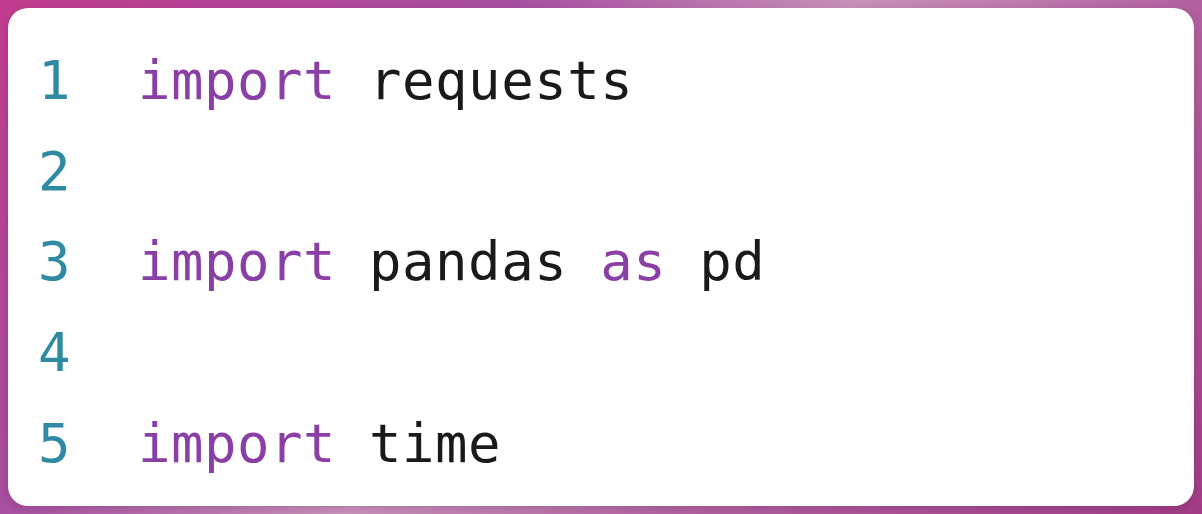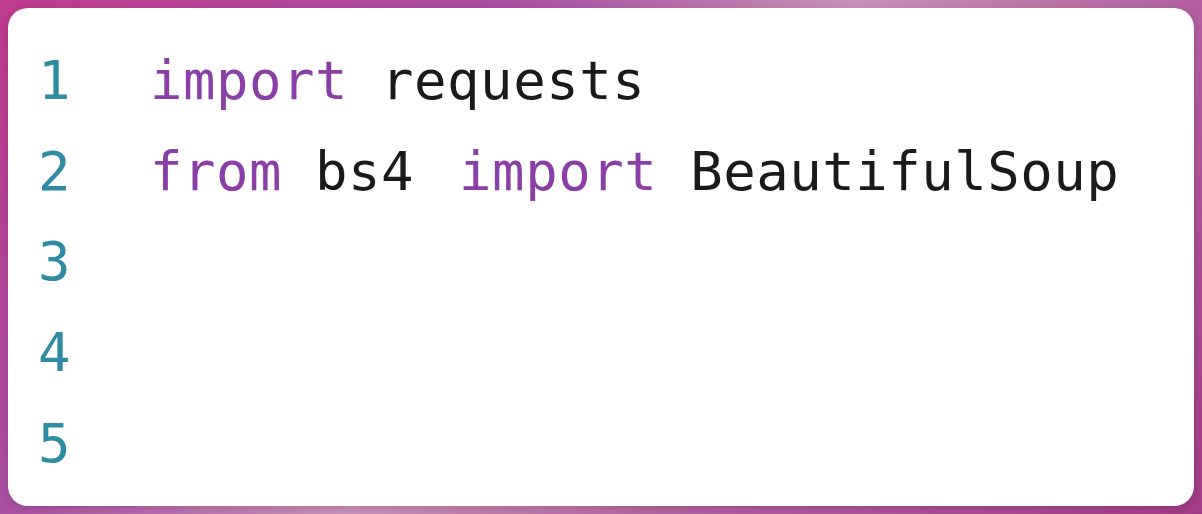--- a/index.html
+++ b/index.html
@@ -37,27 +37,26 @@
     color: #2f8aa3;
     width: 100px;
     flex: 0 0 100px;
     user-select: none;
   }
   .code {
     color: #1a1a1a;
   }
   .kw {
     color: #8a3fa6;
-    margin-left: 12px;
   }
 </style>
 </head>
 <body>
 
 <div class="card">
   <div id="code-block">
       <div class="code-line"><span class="lineno">1</span><span class="code"><span class="kw">import</span><span> requests</span></span></div>
-      <div class="code-line"><span class="lineno">2</span><span class="code"><span class="kw">from</span><span> bs4 </span><span class="kw">import</span><span> BeautifulSoup</span></span></div>
-      <div class="code-line"><span class="lineno">3</span></div>
+      <div class="code-line"><span class="lineno">2</span></div>
+      <div class="code-line"><span class="lineno">3</span><span class="code"><span class="kw">import</span><span> pandas </span><span class="kw">as</span><span> pd</span></span></div>
       <div class="code-line"><span class="lineno">4</span></div>
-      <div class="code-line"><span class="lineno">5</span></div>
+      <div class="code-line"><span class="lineno">5</span><span class="code"><span class="kw">import</span><span> time</span></span></div>
     </div>
 </div>
 
 </body></html>

